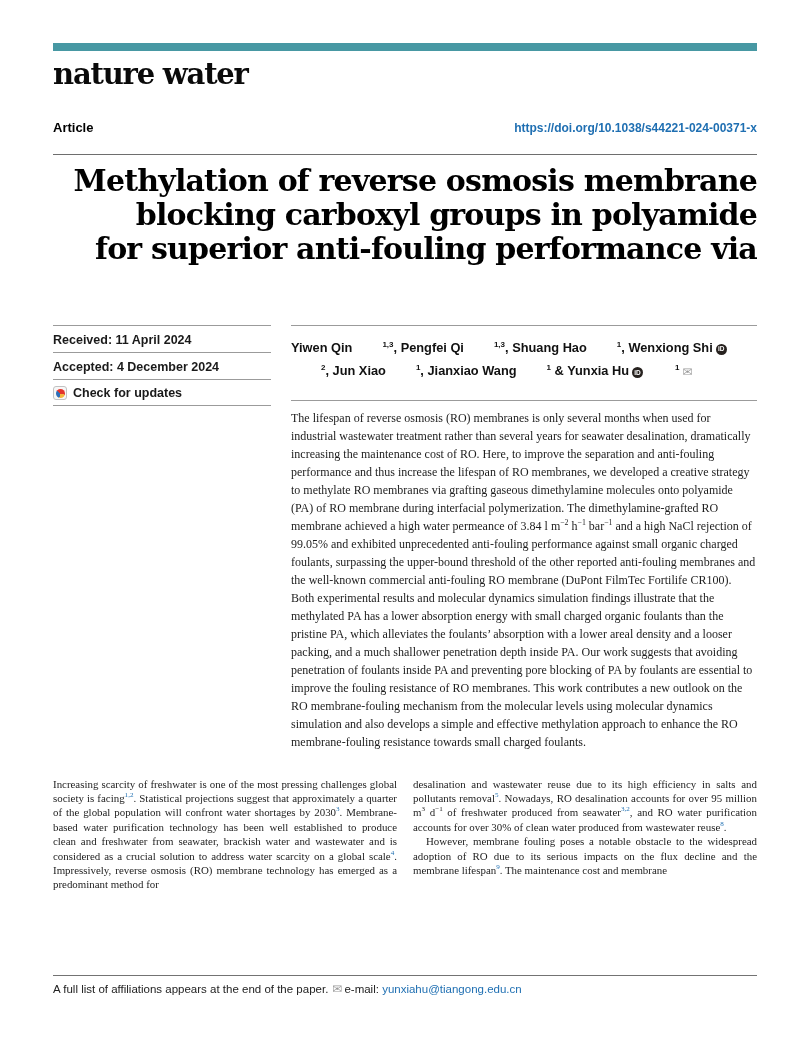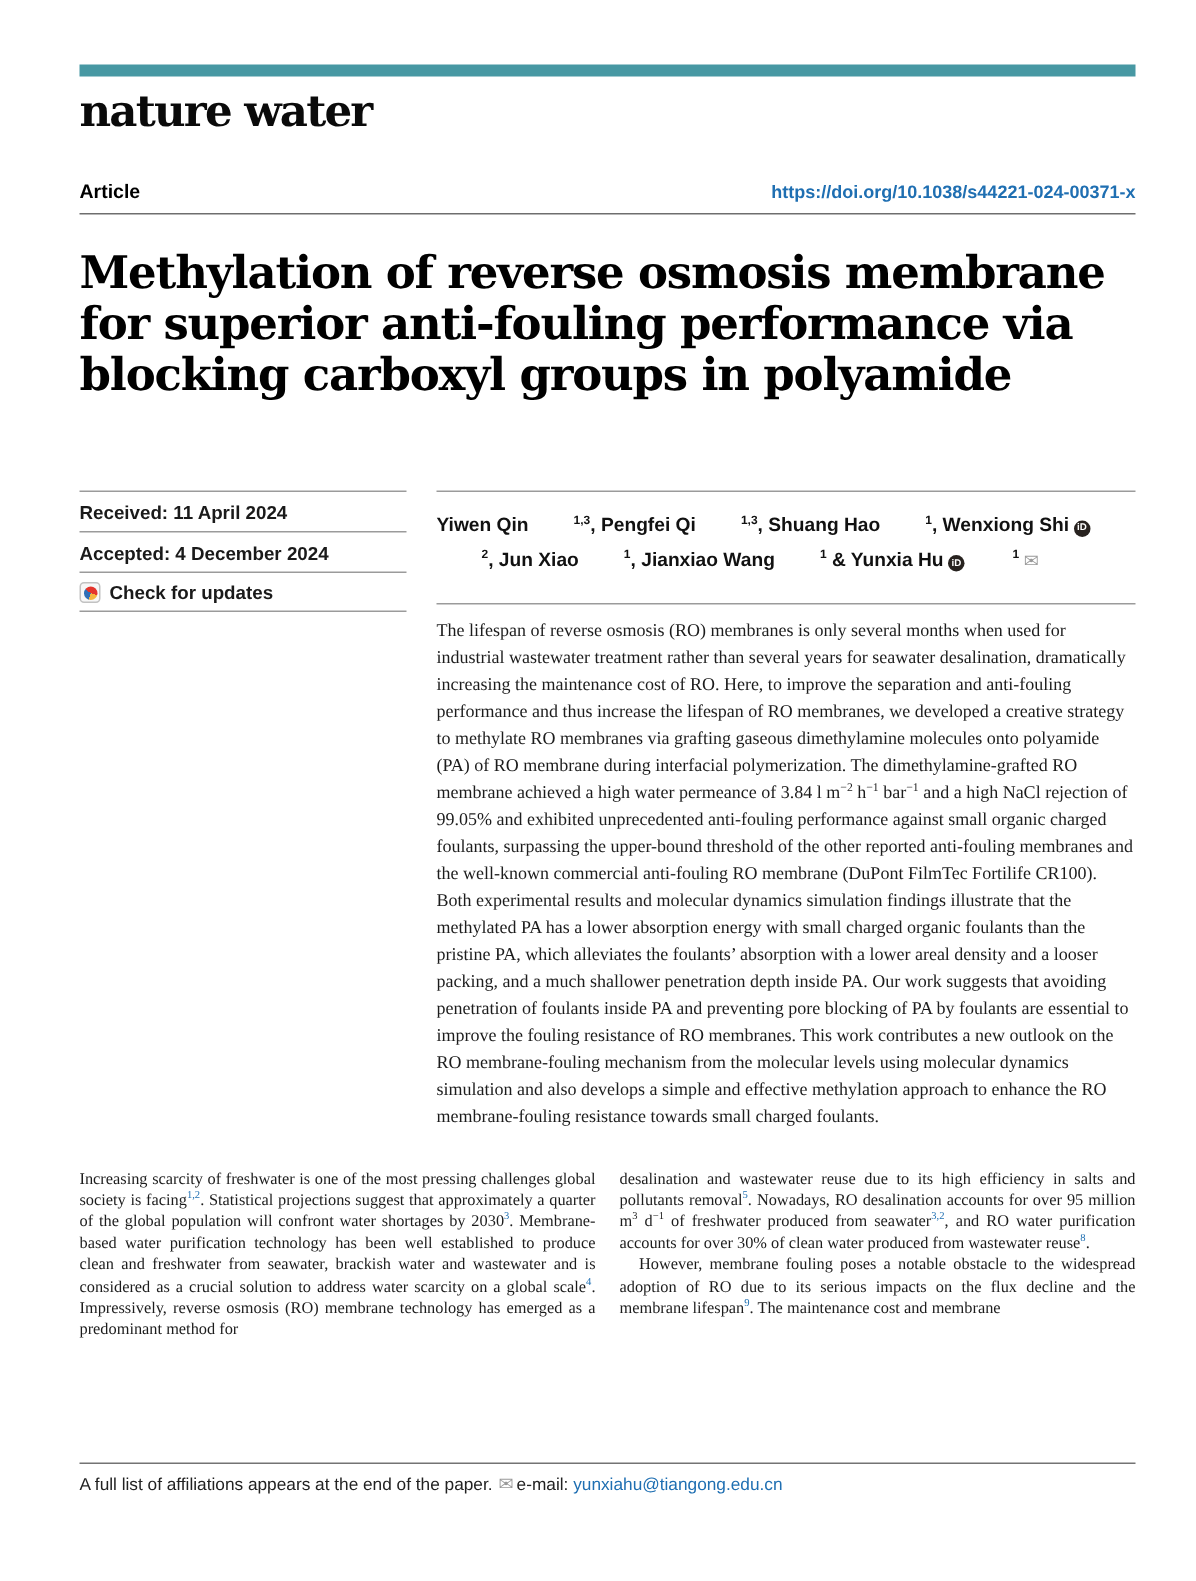--- a/index.html
+++ b/index.html
@@ -14,28 +14,28 @@
   .topbar { height: 8px; background: var(--accent); }
 
   .logo {
     font-family: "DejaVu Serif", serif; font-weight: 700;
     font-size: 29px; letter-spacing: -1.2px; color:#0a0a0a;
     margin-top: 9px; line-height: 1;
   }
 
   .kicker-row {
     display: flex; justify-content: space-between; align-items: flex-end;
-    margin-top: 31px; padding-bottom: 7px; border-bottom: 1px solid #6e6e6e;
+    margin-top: 31px; padding-bottom: 19px; border-bottom: 1px solid #6e6e6e;
   }
   .kicker { font-size: 13px; font-weight: 700; color:#000; }
   .doi { font-size: 12px; font-weight: 700; color: var(--link); text-decoration: none; }
 
   .title {
-    margin-top: 23px; font-family: "DejaVu Serif", serif; font-weight: 700;
-    color: #000; font-size: 30px; line-height: 34px; letter-spacing: -0.8px;
+    margin-top: 9px; font-family: "DejaVu Serif", serif; font-weight: 700;
+    color: #000; font-size: 30px; line-height: 34px; letter-spacing: -0.8px; text-align: right;
   }
   .title div { white-space: nowrap; }
 
   .main { display: grid; grid-template-columns: 218px 1fr; column-gap: 20px; margin-top: 59px; }
 
   .meta-row {
     border-top: 1px solid #9b9b9b; padding: 6px 0 5px;
     font-size: 12.5px; font-weight: 700; color:#1a1a1a;
     display: flex; align-items: center; min-height: 27px;
   }
@@ -108,22 +108,22 @@
 
   <div class="logo">nature water</div>
 
   <div class="kicker-row">
     <span class="kicker">Article</span>
     <a class="doi" href="#">https://doi.org/10.1038/s44221-024-00371-x</a>
   </div>
 
   <h1 class="title">
     <div>Methylation of reverse osmosis membrane</div>
+    <div>blocking carboxyl groups in polyamide</div>
     <div>for superior anti-fouling performance via</div>
-    <div>blocking carboxyl groups in polyamide</div>
   </h1>
 
   <div class="main">
 
     <div class="meta-col">
       <div class="meta-row">Received: 11 April 2024</div>
       <div class="meta-row">Accepted: 4 December 2024</div>
       <div class="meta-row">
         <span class="crossmark"></span>
         <span>Check for updates</span>

